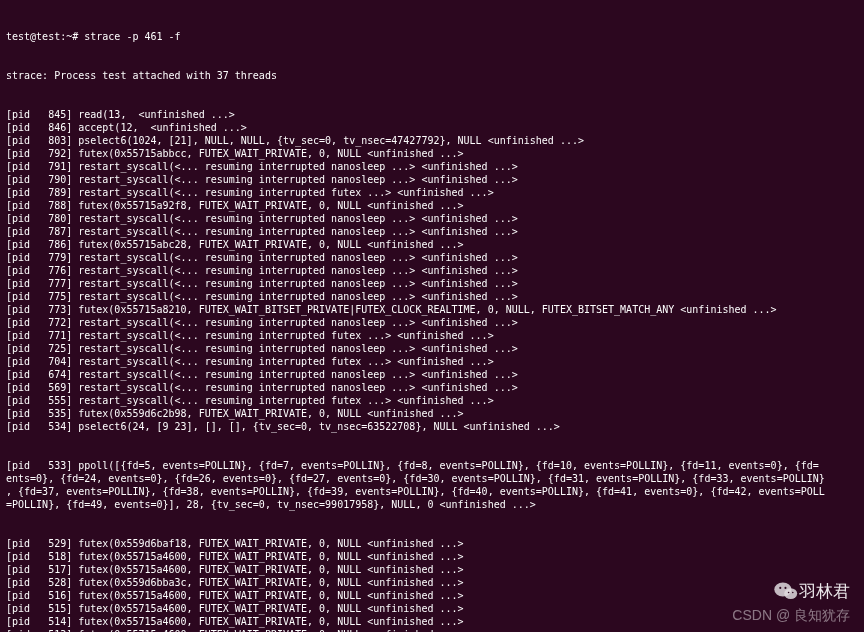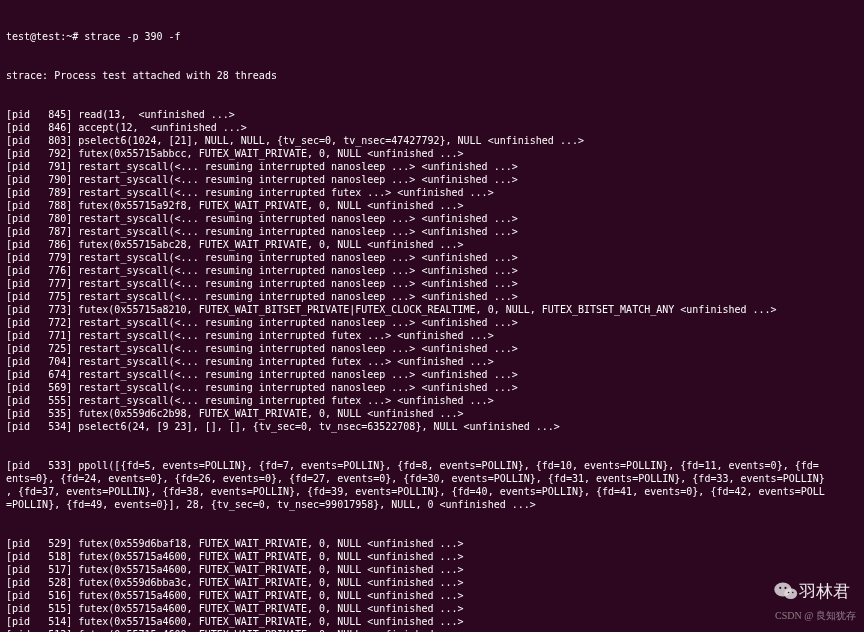--- a/index.html
+++ b/index.html
@@ -1,28 +1,28 @@
 <!DOCTYPE html>
 <html><head>
 <meta charset="utf-8">
 <style>
   html,body{margin:0;padding:0;background:#2c071f;color:#e6e6e6;}
   body{width:864px;height:632px;font-family:"DejaVu Sans Mono","Courier New",monospace;font-size:10px;line-height:13px;overflow:hidden;position:relative;}
   .terminal{padding:4px 6px;white-space:pre;color:#fdfdfd;}
   .line{display:block;}
   .watermark{position:absolute;right:14px;bottom:30px;display:flex;align-items:center;font-family:sans-serif;color:rgba(255,255,255,0.9);font-size:17px;}
   .wm-icon{width:26px;height:22px;opacity:0.85;}
-  .csdn{position:absolute;right:8px;bottom:10px;font-family:Liberation Serif, serif;font-size:10px;color:rgba(255,255,255,0.45);}
+  .csdn{position:absolute;right:14px;bottom:10px;font-family:Liberation Sans, sans-serif;font-size:14px;color:rgba(255,255,255,0.45);}
 </style>
 </head>
 <body>
 
 <div class="terminal">
-  <span class="line">test@test:~# strace -p 390 -f</span>
-  <span class="line">strace: Process test attached with 28 threads</span>
+  <span class="line">test@test:~# strace -p 461 -f</span>
+  <span class="line">strace: Process test attached with 37 threads</span>
   <span id="trace-block"><span class="line">[pid   845] read(13,  &lt;unfinished ...&gt;</span><span class="line">[pid   846] accept(12,  &lt;unfinished ...&gt;</span><span class="line">[pid   803] pselect6(1024, [21], NULL, NULL, {tv_sec=0, tv_nsec=47427792}, NULL &lt;unfinished ...&gt;</span><span class="line">[pid   792] futex(0x55715abbcc, FUTEX_WAIT_PRIVATE, 0, NULL &lt;unfinished ...&gt;</span><span class="line">[pid   791] restart_syscall(&lt;... resuming interrupted nanosleep ...&gt; &lt;unfinished ...&gt;</span><span class="line">[pid   790] restart_syscall(&lt;... resuming interrupted nanosleep ...&gt; &lt;unfinished ...&gt;</span><span class="line">[pid   789] restart_syscall(&lt;... resuming interrupted futex ...&gt; &lt;unfinished ...&gt;</span><span class="line">[pid   788] futex(0x55715a92f8, FUTEX_WAIT_PRIVATE, 0, NULL &lt;unfinished ...&gt;</span><span class="line">[pid   780] restart_syscall(&lt;... resuming interrupted nanosleep ...&gt; &lt;unfinished ...&gt;</span><span class="line">[pid   787] restart_syscall(&lt;... resuming interrupted nanosleep ...&gt; &lt;unfinished ...&gt;</span><span class="line">[pid   786] futex(0x55715abc28, FUTEX_WAIT_PRIVATE, 0, NULL &lt;unfinished ...&gt;</span><span class="line">[pid   779] restart_syscall(&lt;... resuming interrupted nanosleep ...&gt; &lt;unfinished ...&gt;</span><span class="line">[pid   776] restart_syscall(&lt;... resuming interrupted nanosleep ...&gt; &lt;unfinished ...&gt;</span><span class="line">[pid   777] restart_syscall(&lt;... resuming interrupted nanosleep ...&gt; &lt;unfinished ...&gt;</span><span class="line">[pid   775] restart_syscall(&lt;... resuming interrupted nanosleep ...&gt; &lt;unfinished ...&gt;</span><span class="line">[pid   773] futex(0x55715a8210, FUTEX_WAIT_BITSET_PRIVATE|FUTEX_CLOCK_REALTIME, 0, NULL, FUTEX_BITSET_MATCH_ANY &lt;unfinished ...&gt;</span><span class="line">[pid   772] restart_syscall(&lt;... resuming interrupted nanosleep ...&gt; &lt;unfinished ...&gt;</span><span class="line">[pid   771] restart_syscall(&lt;... resuming interrupted futex ...&gt; &lt;unfinished ...&gt;</span><span class="line">[pid   725] restart_syscall(&lt;... resuming interrupted nanosleep ...&gt; &lt;unfinished ...&gt;</span><span class="line">[pid   704] restart_syscall(&lt;... resuming interrupted futex ...&gt; &lt;unfinished ...&gt;</span><span class="line">[pid   674] restart_syscall(&lt;... resuming interrupted nanosleep ...&gt; &lt;unfinished ...&gt;</span><span class="line">[pid   569] restart_syscall(&lt;... resuming interrupted nanosleep ...&gt; &lt;unfinished ...&gt;</span><span class="line">[pid   555] restart_syscall(&lt;... resuming interrupted futex ...&gt; &lt;unfinished ...&gt;</span><span class="line">[pid   535] futex(0x559d6c2b98, FUTEX_WAIT_PRIVATE, 0, NULL &lt;unfinished ...&gt;</span><span class="line">[pid   534] pselect6(24, [9 23], [], [], {tv_sec=0, tv_nsec=63522708}, NULL &lt;unfinished ...&gt;</span></span>
   <span id="ppoll-block"><span class="line">[pid   533] ppoll([{fd=5, events=POLLIN}, {fd=7, events=POLLIN}, {fd=8, events=POLLIN}, {fd=10, events=POLLIN}, {fd=11, events=0}, {fd=</span><span class="line">ents=0}, {fd=24, events=0}, {fd=26, events=0}, {fd=27, events=0}, {fd=30, events=POLLIN}, {fd=31, events=POLLIN}, {fd=33, events=POLLIN}</span><span class="line">, {fd=37, events=POLLIN}, {fd=38, events=POLLIN}, {fd=39, events=POLLIN}, {fd=40, events=POLLIN}, {fd=41, events=0}, {fd=42, events=POLL</span><span class="line">=POLLIN}, {fd=49, events=0}], 28, {tv_sec=0, tv_nsec=99017958}, NULL, 0 &lt;unfinished ...&gt;</span></span>
   <span id="tail-block"><span class="line">[pid   529] futex(0x559d6baf18, FUTEX_WAIT_PRIVATE, 0, NULL &lt;unfinished ...&gt;</span><span class="line">[pid   518] futex(0x55715a4600, FUTEX_WAIT_PRIVATE, 0, NULL &lt;unfinished ...&gt;</span><span class="line">[pid   517] futex(0x55715a4600, FUTEX_WAIT_PRIVATE, 0, NULL &lt;unfinished ...&gt;</span><span class="line">[pid   528] futex(0x559d6bba3c, FUTEX_WAIT_PRIVATE, 0, NULL &lt;unfinished ...&gt;</span><span class="line">[pid   516] futex(0x55715a4600, FUTEX_WAIT_PRIVATE, 0, NULL &lt;unfinished ...&gt;</span><span class="line">[pid   515] futex(0x55715a4600, FUTEX_WAIT_PRIVATE, 0, NULL &lt;unfinished ...&gt;</span><span class="line">[pid   514] futex(0x55715a4600, FUTEX_WAIT_PRIVATE, 0, NULL &lt;unfinished ...&gt;</span><span class="line">[pid   513] futex(0x55715a4600, FUTEX_WAIT_PRIVATE, 0, NULL &lt;unfinished ...&gt;</span></span>
 </div>
 
 <div class="watermark">
   <svg class="wm-icon" viewBox="0 0 100 80">
     <ellipse cx="38" cy="34" rx="33" ry="27" fill="rgba(255,255,255,0.85)"></ellipse>
     <ellipse cx="68" cy="50" rx="25" ry="21" fill="rgba(255,255,255,0.85)"></ellipse>
     <circle cx="28" cy="28" r="4" fill="#2c071f"></circle>

